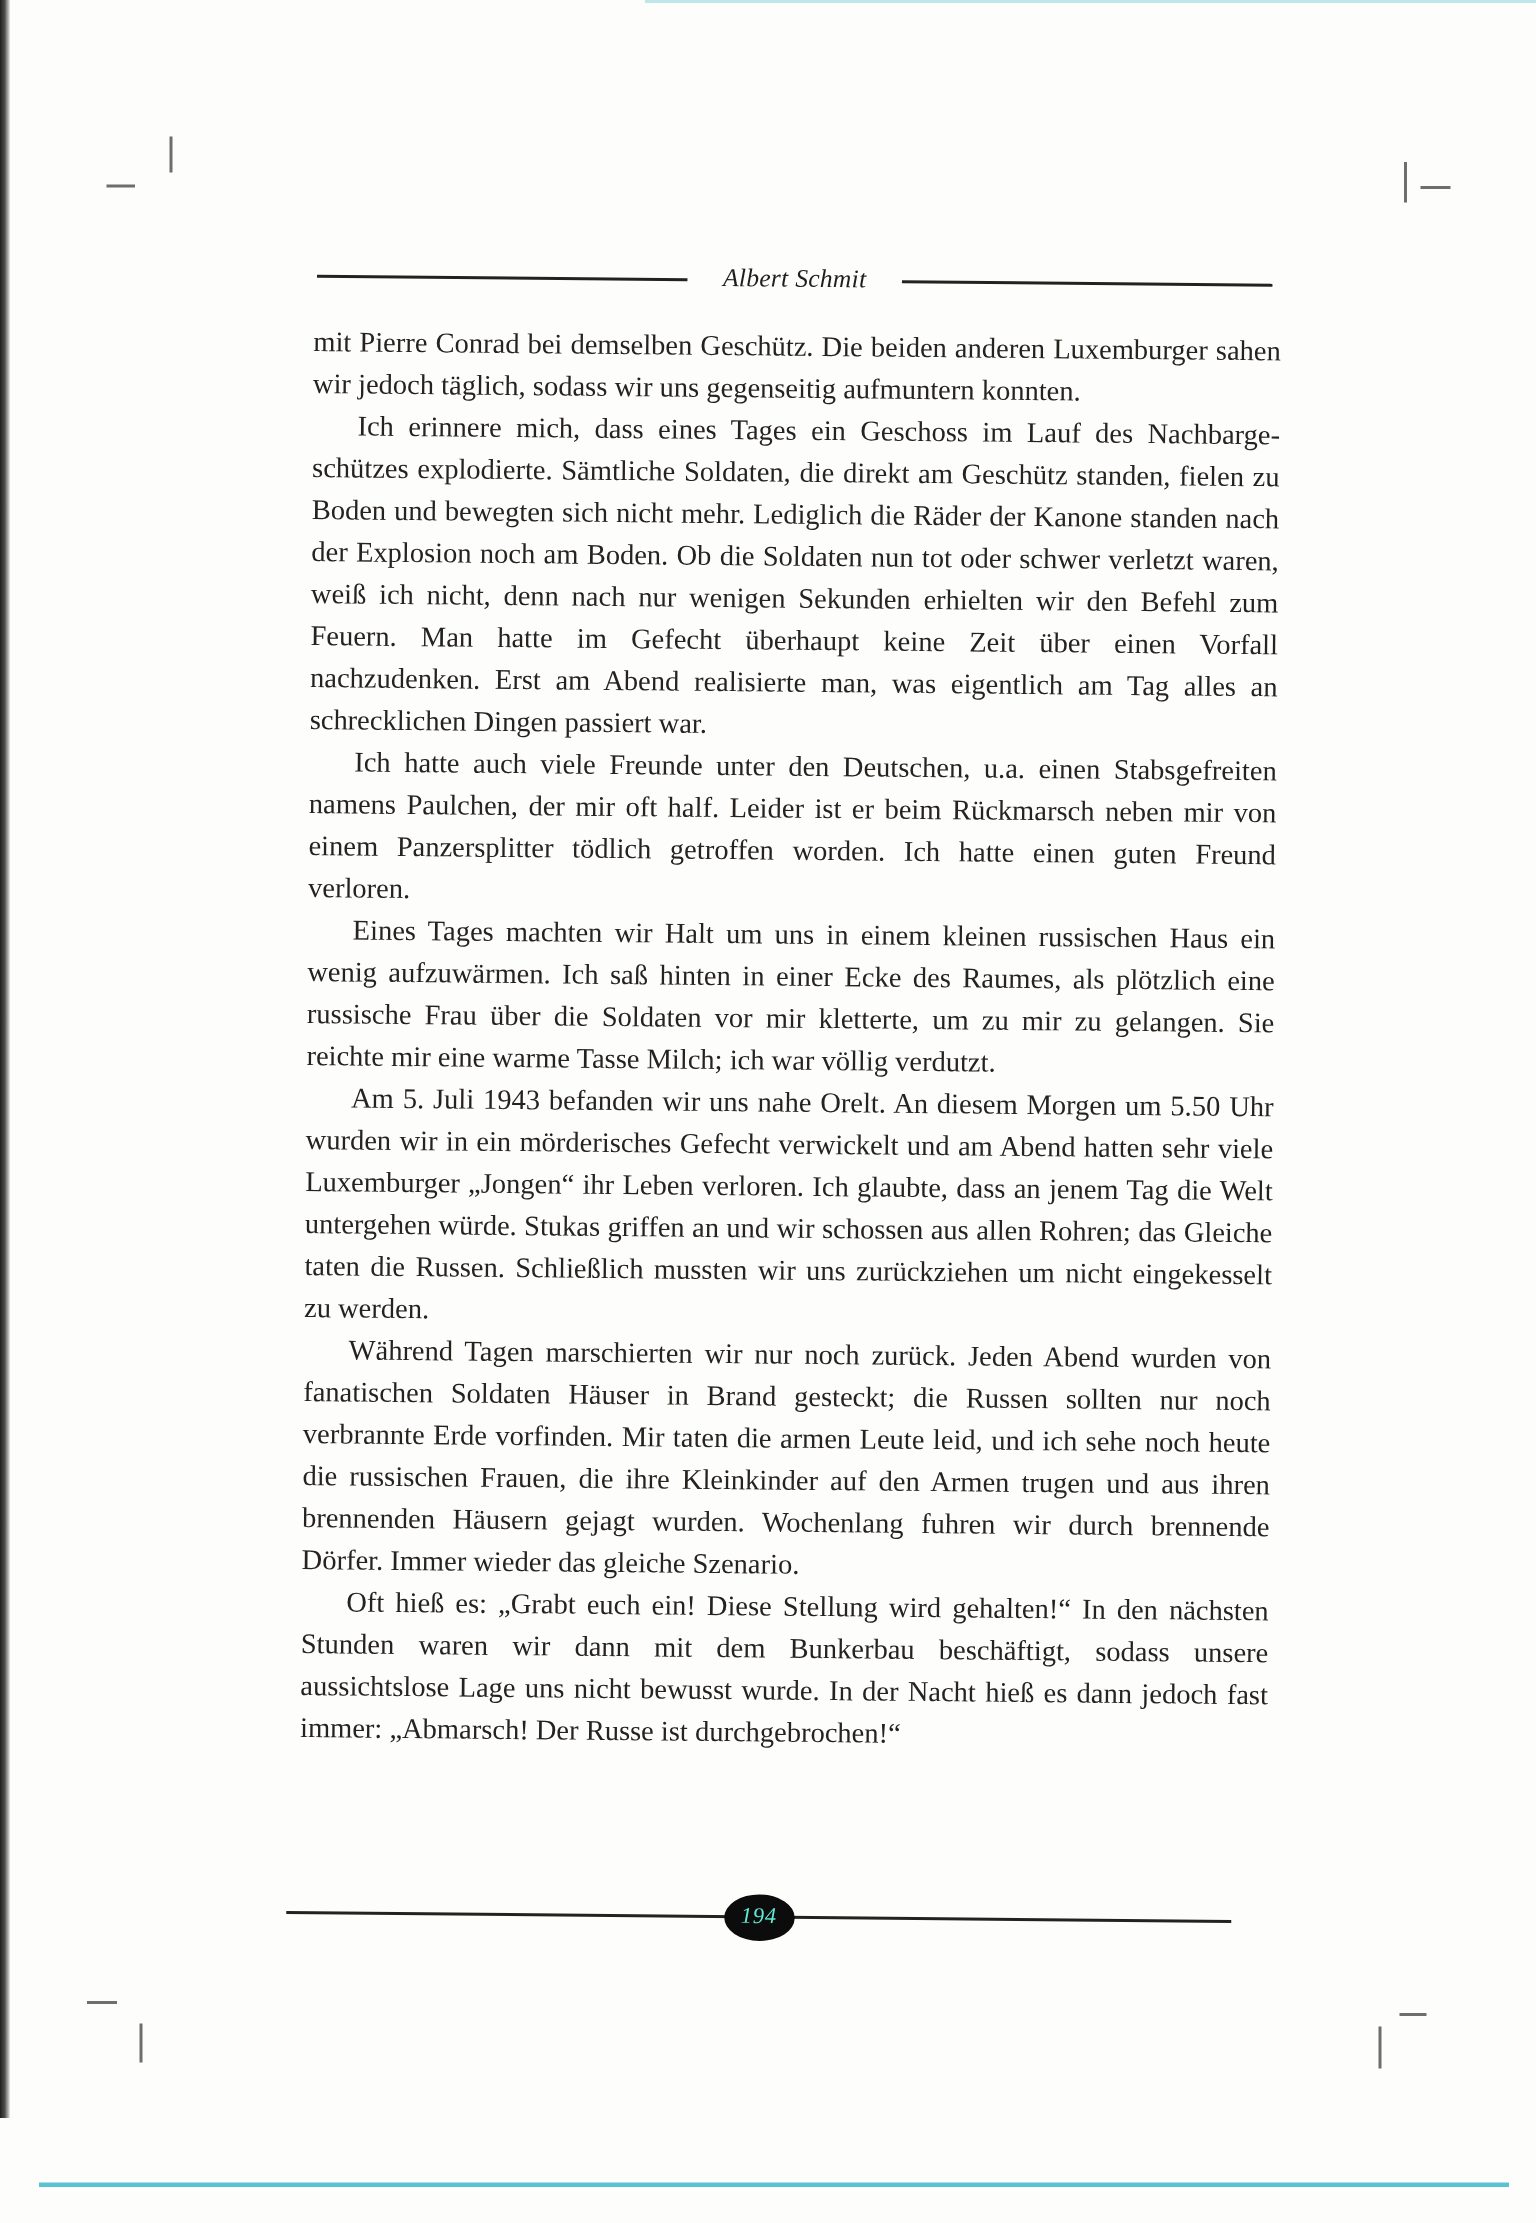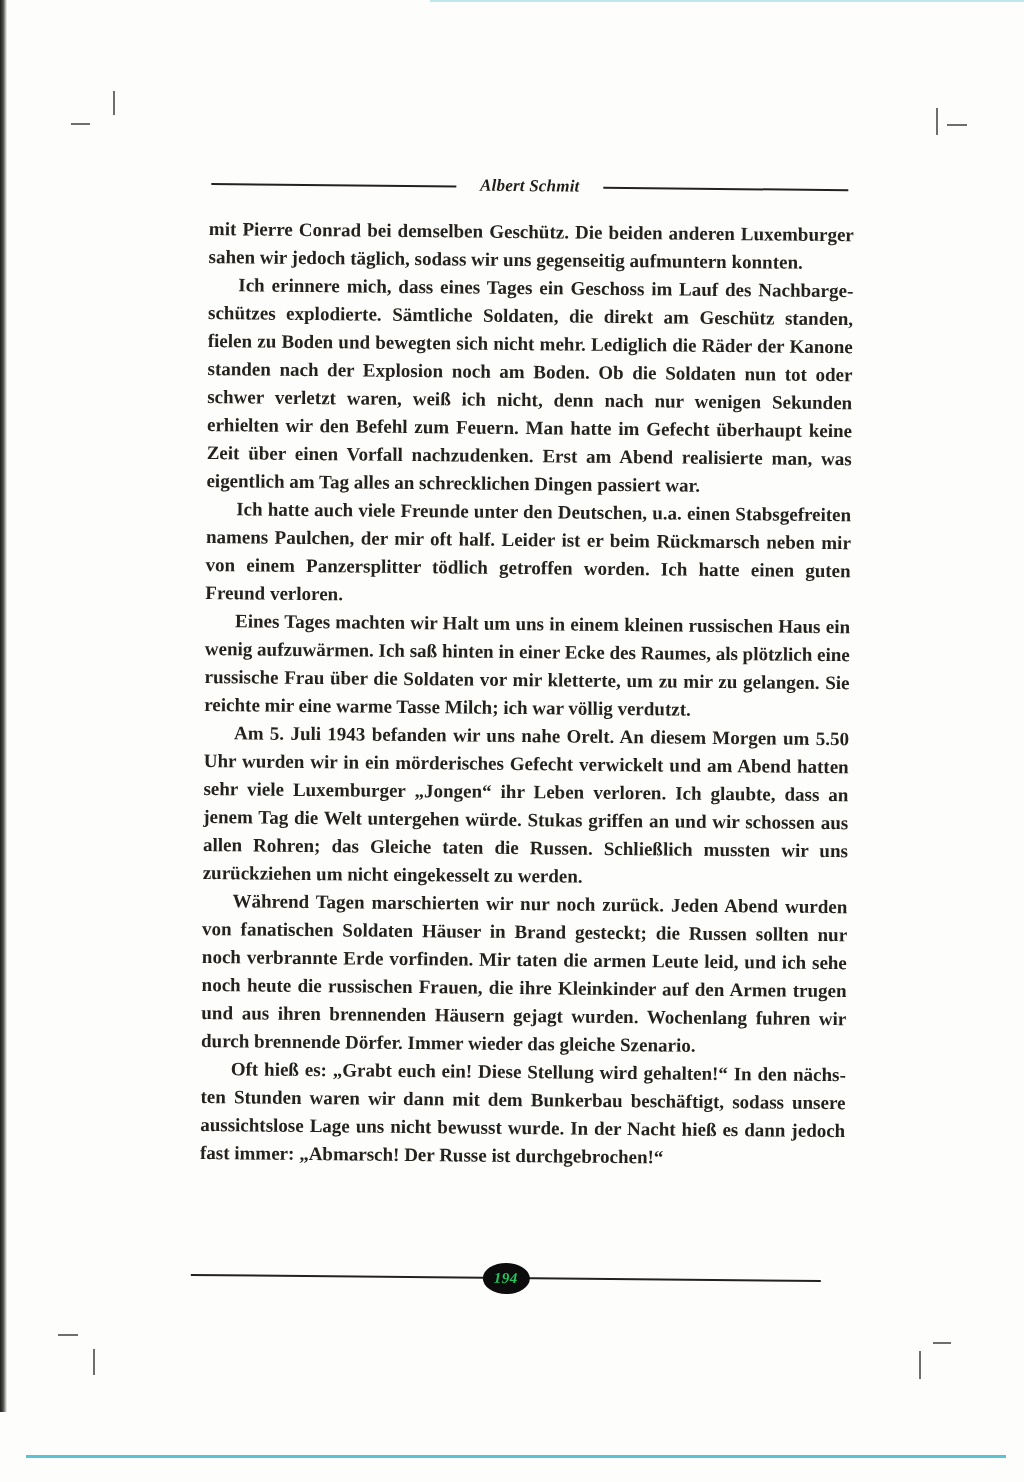--- a/index.html
+++ b/index.html
@@ -3,21 +3,21 @@
 <meta charset="utf-8">
 <style>
   * { margin: 0; padding: 0; box-sizing: border-box; }
   html, body { width: 1024px; height: 1482px; }
   body {
     position: relative;
     background: #ffffff;
     font-family: "Liberation Serif", serif;
     overflow: hidden;
   }
-  .scan-root { position: absolute; inset: 0; background: #fdfdfb; font-weight: bold; }
+  .scan-root { position: absolute; inset: 0; background: #fdfdfb; }
 
   
   .edge-shadow {
     position: absolute; left: 0; top: 0; width: 7px; height: 1412px;
     background: linear-gradient(to right, #1f1f1e 0%, #4e4e4c 45%, #b9b9b4 80%, rgba(255,255,255,0) 100%);
   }
   .artifact-line { position: absolute; }
   .artifact-line.bottom { top: 1455px; left: 26px; width: 980px; height: 3px; background: #5ac3d3; }
   .artifact-line.top { top: 0; left: 430px; width: 594px; height: 2px; background: rgba(90,195,211,0.38); }
   .crop { position: absolute; background: #6e6e6e; }
@@ -61,21 +61,21 @@
   .footer {
     position: absolute; top: 1262px; left: 196px; width: 630px; height: 32px;
     display: flex; align-items: center; justify-content: center;
   }
   .footer-rule { position: absolute; left: 0; right: 0; top: 15px; border-top: 2px solid #242220; }
   .badge {
     position: relative; z-index: 1; width: 47px; height: 31px;
     background: #0c0c0c; border-radius: 50%;
     display: flex; align-items: center; justify-content: center;
   }
-  .badge span { color: #22c55e; font-style: italic; font-size: 15px; letter-spacing: 0.5px; }
+  .badge span { color: #5eead4; font-style: italic; font-size: 15px; letter-spacing: 0.5px; }
 </style>
 </head>
 <body>
 
 <div class="scan-root">
 
   <div class="edge-shadow"></div>
   <div class="artifact-line top"></div>
   <div class="artifact-line bottom"></div>
   <div class="crop tl-v"></div>

